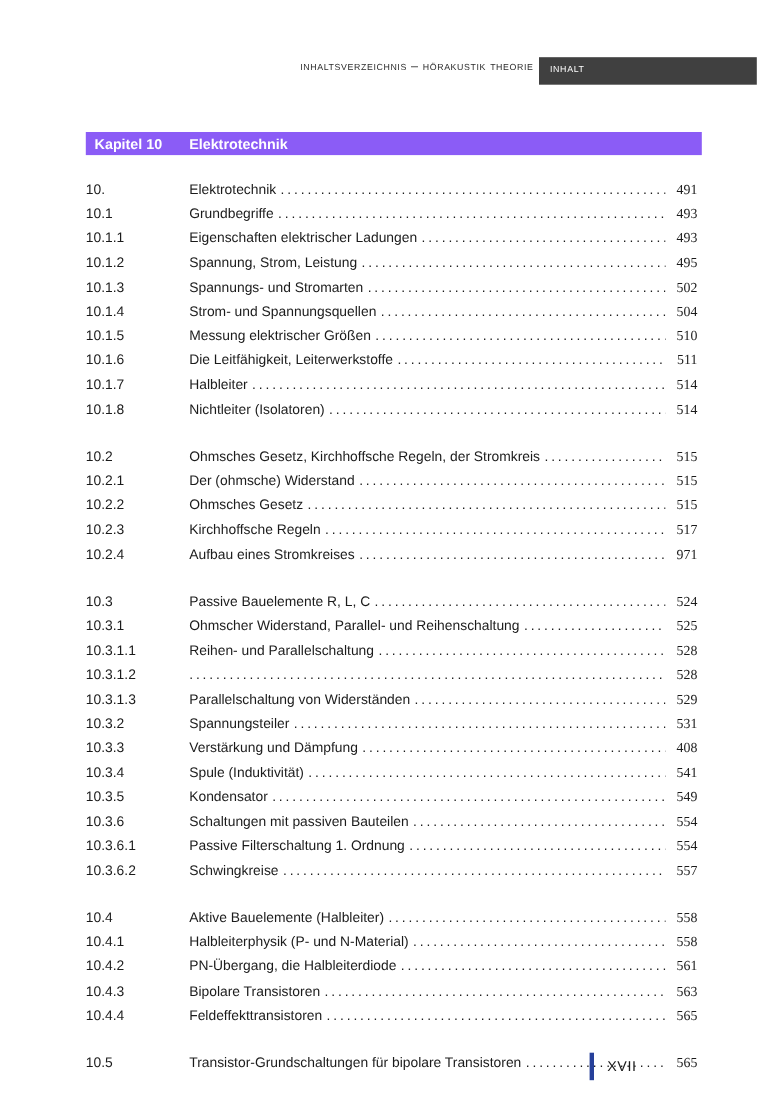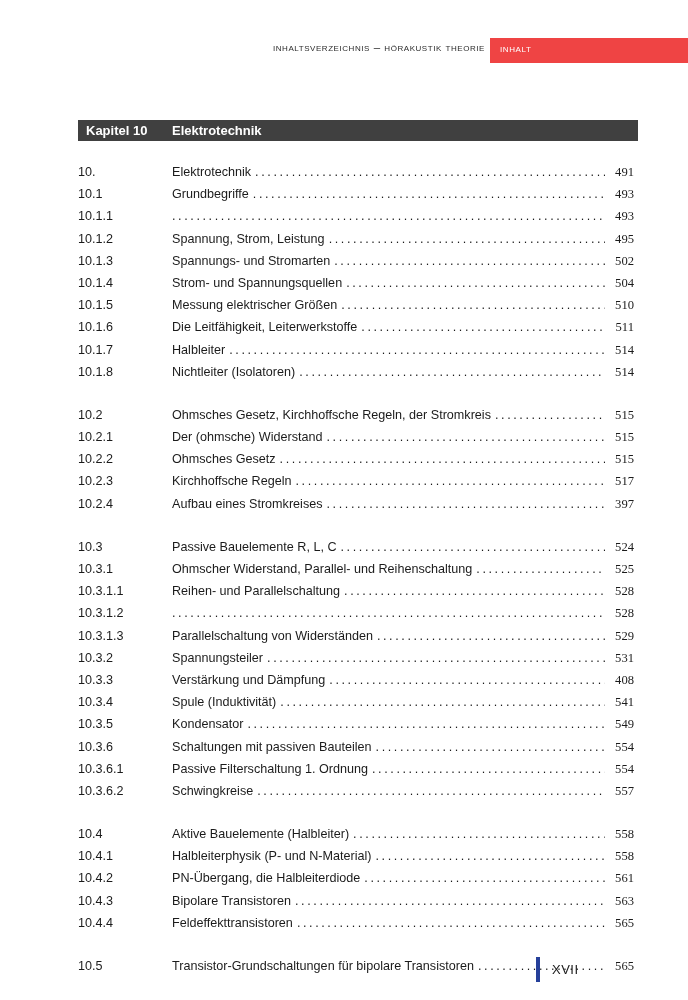--- a/index.html
+++ b/index.html
@@ -13,21 +13,21 @@
     position: relative;
     font-family: "Liberation Sans", sans-serif;
     color: #1b1b1b;
     overflow: hidden;
   }
 
   
   .running-head {
     position: absolute;
     left: 0;
-    top: 38px;
+    top: 52px;
     width: 688px;
     height: 25px;
   }
   .rh-label {
     position: absolute;
     right: 203px;
     top: 3px;
     font-size: 11.5px;
     letter-spacing: 0.55px;
     color: #2b2b2b;
@@ -146,46 +146,47 @@
     font-size: 13px;
     color: #1b1b1b;
     letter-spacing: 0.5px;
   }
 </style>
 </head>
 <body>
 
 <div class="running-head">
   <div class="rh-label">Inhaltsverzeichnis – Hörakustik Theorie</div>
-  <div class="rh-tab" style="background: #ef4444;">
+  <div class="rh-tab" style="background: #404040;">
     <div class="rh-tab-label">Inhalt</div>
   </div>
 </div>
 
-<div class="chapter-band" style="background: #404040;">
+<div class="chapter-band" style="background: #8b5cf6;">
   <span class="cb-num">Kapitel 10</span>
   <span class="cb-title">Elektrotechnik</span>
 </div>
 
 <div class="toc" id="toc-root">
     <div class="toc-group">
       <div class="toc-row">
         <span class="toc-num">10.</span>
         <span class="toc-title">Elektrotechnik</span>
         <span class="toc-leader">...............................................................................................................................................................</span>
         <span class="toc-page">491</span>
       </div>
       <div class="toc-row">
         <span class="toc-num">10.1</span>
         <span class="toc-title">Grundbegriffe</span>
         <span class="toc-leader">...............................................................................................................................................................</span>
         <span class="toc-page">493</span>
       </div>
       <div class="toc-row">
         <span class="toc-num">10.1.1</span>
+        <span class="toc-title">Eigenschaften elektrischer Ladungen</span>
         <span class="toc-leader">...............................................................................................................................................................</span>
         <span class="toc-page">493</span>
       </div>
       <div class="toc-row">
         <span class="toc-num">10.1.2</span>
         <span class="toc-title">Spannung, Strom, Leistung</span>
         <span class="toc-leader">...............................................................................................................................................................</span>
         <span class="toc-page">495</span>
       </div>
       <div class="toc-row">
@@ -247,21 +248,21 @@
       <div class="toc-row">
         <span class="toc-num">10.2.3</span>
         <span class="toc-title">Kirchhoffsche Regeln</span>
         <span class="toc-leader">...............................................................................................................................................................</span>
         <span class="toc-page">517</span>
       </div>
       <div class="toc-row">
         <span class="toc-num">10.2.4</span>
         <span class="toc-title">Aufbau eines Stromkreises</span>
         <span class="toc-leader">...............................................................................................................................................................</span>
-        <span class="toc-page">397</span>
+        <span class="toc-page">971</span>
       </div>
     </div>
     <div class="toc-group">
       <div class="toc-row">
         <span class="toc-num">10.3</span>
         <span class="toc-title">Passive Bauelemente R, L, C</span>
         <span class="toc-leader">...............................................................................................................................................................</span>
         <span class="toc-page">524</span>
       </div>
       <div class="toc-row">

